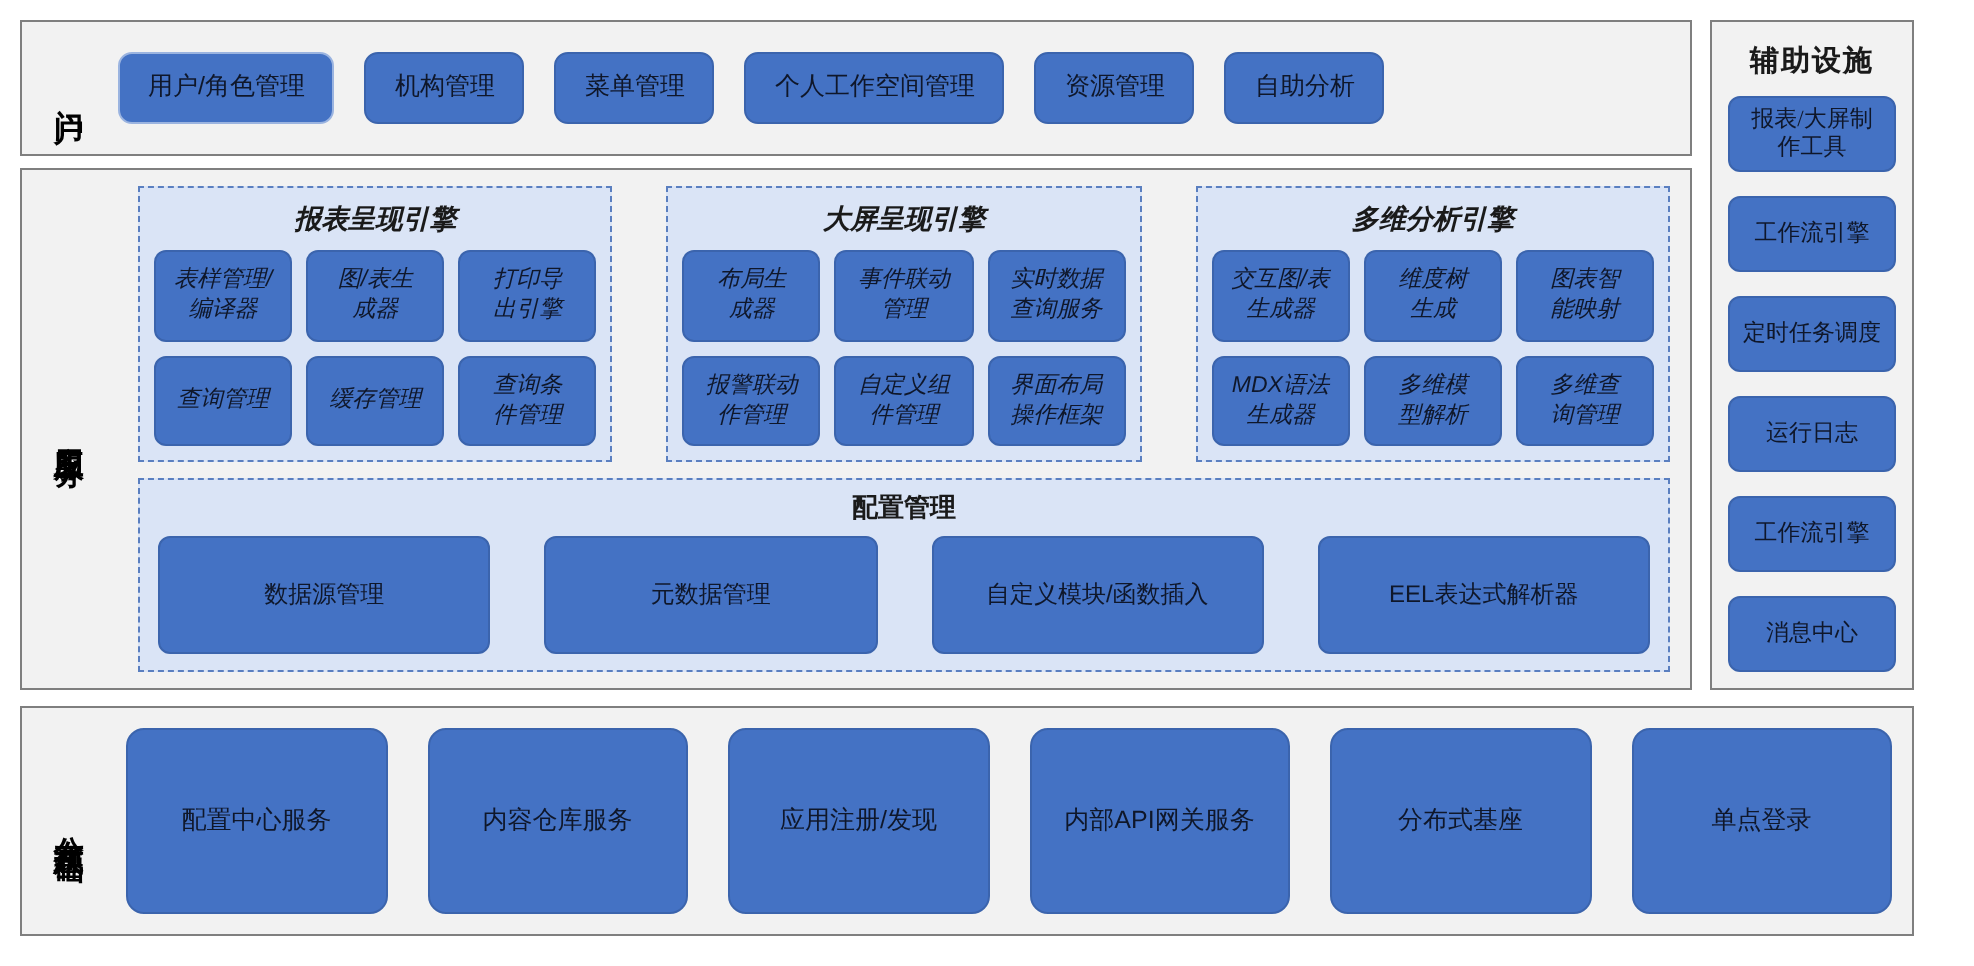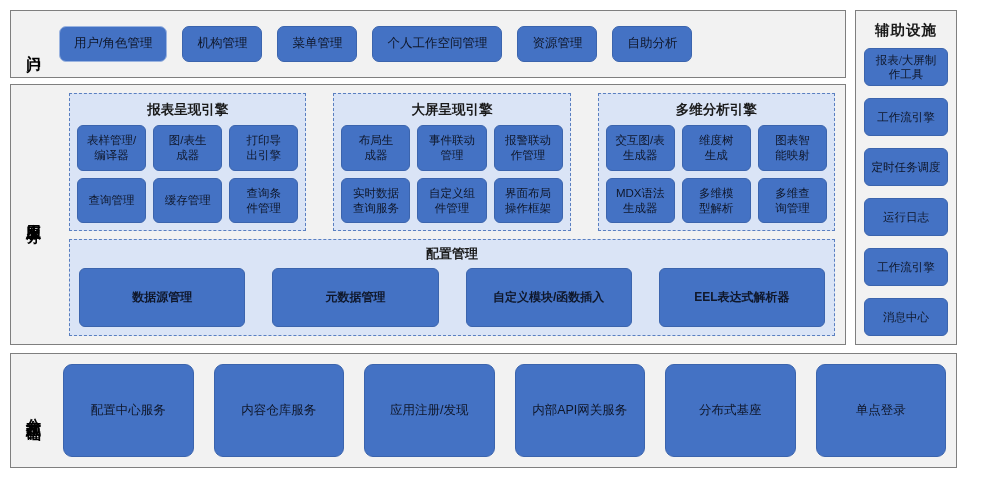--- a/index.html
+++ b/index.html
@@ -114,20 +114,21 @@
     bottom: 8px;
     display: flex;
     flex-direction: column;
     gap: 8px;
   }
 
   .engine-row {
     display: flex;
     gap: 27px;
     height: 144px;
+    font-style: italic;
   }
   .engine-group {
     flex: 1 1 0;
     box-sizing: border-box;
     background: #dae4f6;
     border: 1px dashed #5a7fc0;
     padding: 5px 7px 7px 7px;
     display: flex;
     flex-direction: column;
   }
@@ -165,21 +166,20 @@
     font-size: 13px;
     font-weight: bold;
     margin: 1px 0 5px 0;
   }
   .config-row {
     flex: 1 1 auto;
     display: flex;
     align-items: stretch;
     justify-content: space-between;
     gap: 27px;
-    font-weight: bold;
   }
   .config-row .btn {
     flex: 1 1 0;
     font-size: 12px;
     border-radius: 6px;
   }
 
   
   #distbase {
     left: 10px;
@@ -279,24 +279,24 @@
           </div>
         </div>
 
         <div class="engine-group">
           <div class="engine-title">大屏呈现引擎</div>
           <div class="engine-grid">
             <div class="btn">布局生
 成器</div>
             <div class="btn">事件联动
 管理</div>
+            <div class="btn">实时数据
+查询服务</div>
             <div class="btn">报警联动
 作管理</div>
-            <div class="btn">实时数据
-查询服务</div>
             <div class="btn">自定义组
 件管理</div>
             <div class="btn">界面布局
 操作框架</div>
           </div>
         </div>
 
         <div class="engine-group">
           <div class="engine-title">多维分析引擎</div>
           <div class="engine-grid">

